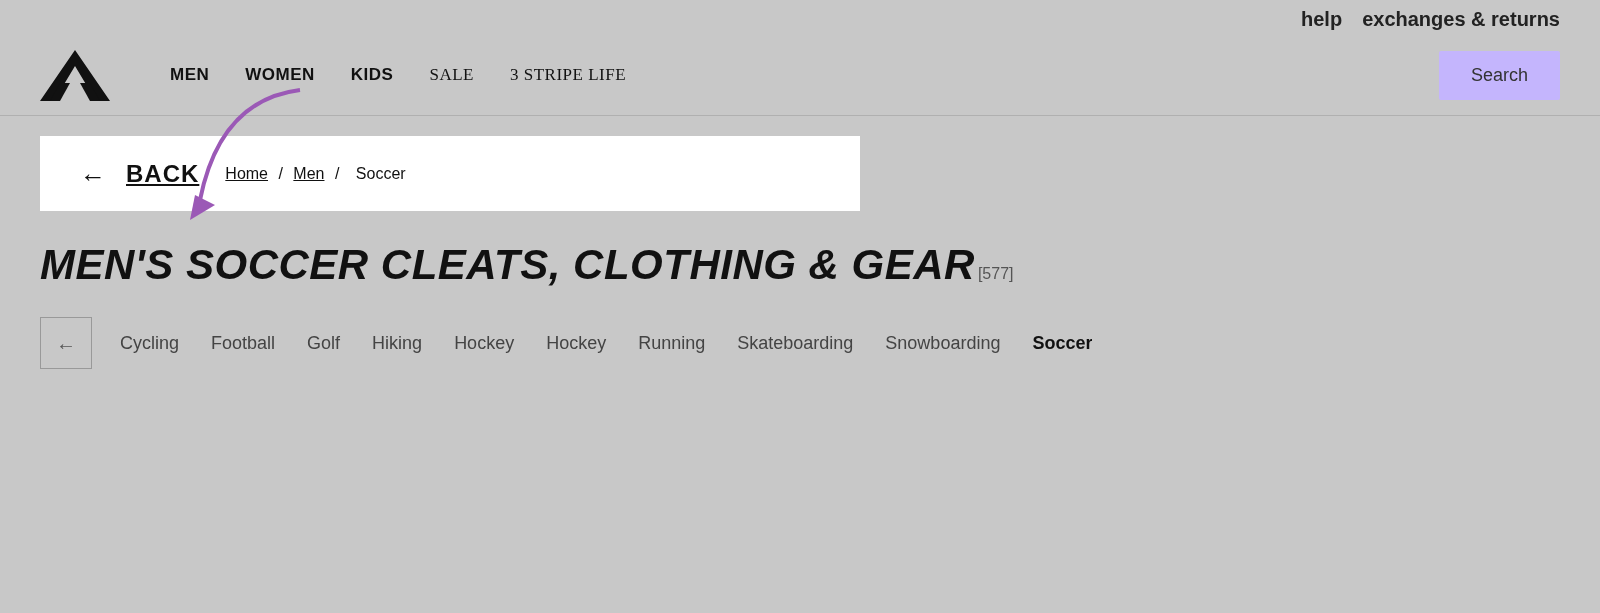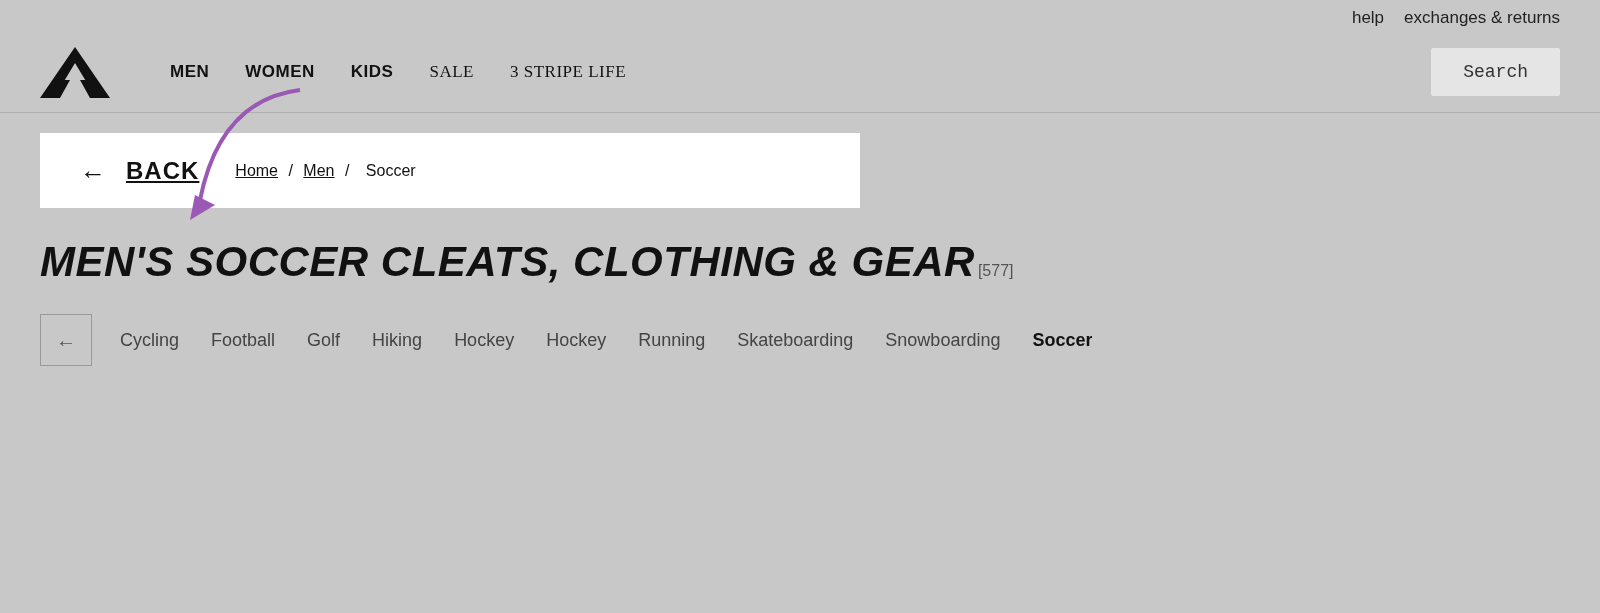--- a/index.html
+++ b/index.html
@@ -15,23 +15,24 @@
 
     
     .utility-bar {
       display: flex;
       justify-content: flex-end;
       padding: 8px 40px 4px 40px;
       gap: 20px;
     }
 
     .utility-bar a {
-      font-size: 17px;
+      font-size: 20px;
       color: #222;
       text-decoration: none;
+      font-weight: bold;
     }
 
     
     .main-nav {
       display: flex;
       align-items: center;
       padding: 0 40px;
       height: 80px;
       background-color: #c8c8c8;
       position: relative;
@@ -63,27 +64,27 @@
       letter-spacing: 0.5px;
       text-transform: uppercase;
     }
 
     .nav-link.light {
       font-weight: 400;
       font-family: Liberation Serif, serif;
     }
 
     .search-btn {
-      background: #e5e5e5;
+      background: #c4b5fd;
       border: none;
       padding: 14px 32px;
       font-size: 18px;
       color: #333;
       cursor: pointer;
-      font-family: Liberation Mono, monospace;
+      font-family: Liberation Sans, sans-serif;
       border-radius: 2px;
     }
 
     
     .arrow-annotation {
       position: absolute;
       top: 80px;
       left: 140px;
       z-index: 10;
     }
@@ -114,21 +115,21 @@
       font-size: 26px;
       margin-right: 20px;
       color: #111;
       font-weight: 400;
     }
 
     .back-label {
       font-size: 24px;
       font-weight: 900;
       text-decoration: underline;
-      margin-right: 36px;
+      margin-right: 26px;
       color: #111;
       letter-spacing: 1px;
     }
 
     .breadcrumb-text {
       font-size: 16px;
       color: #111;
       text-align: right;
     }
 

